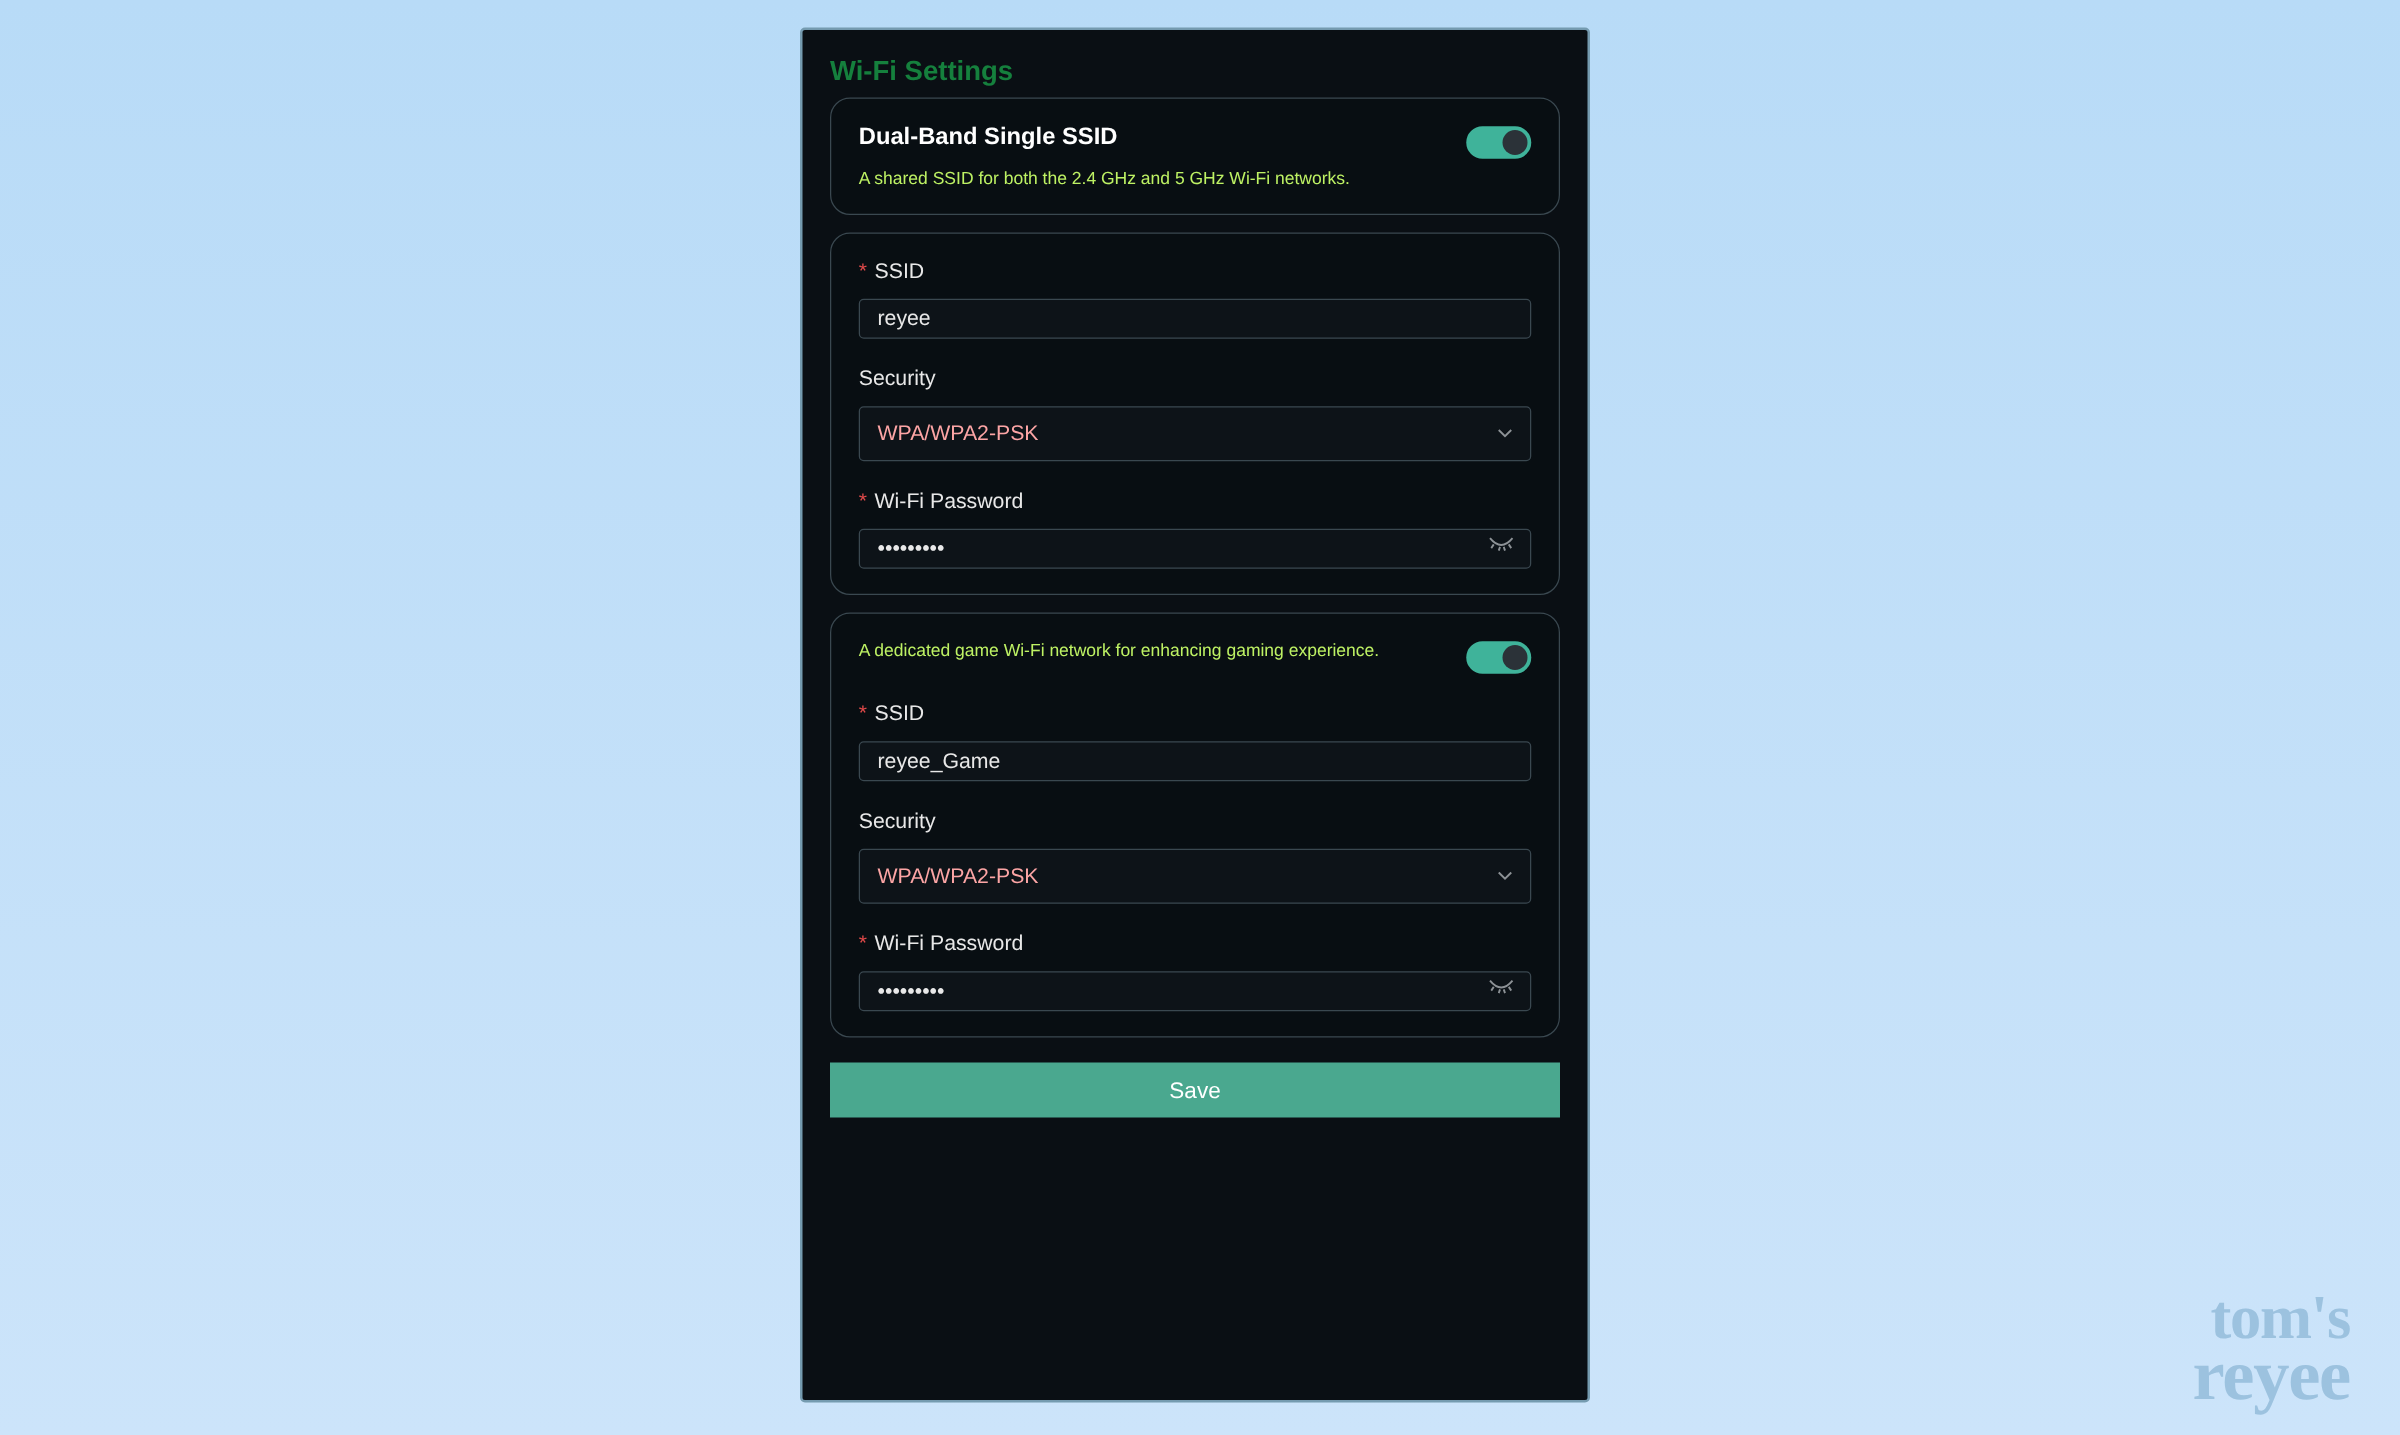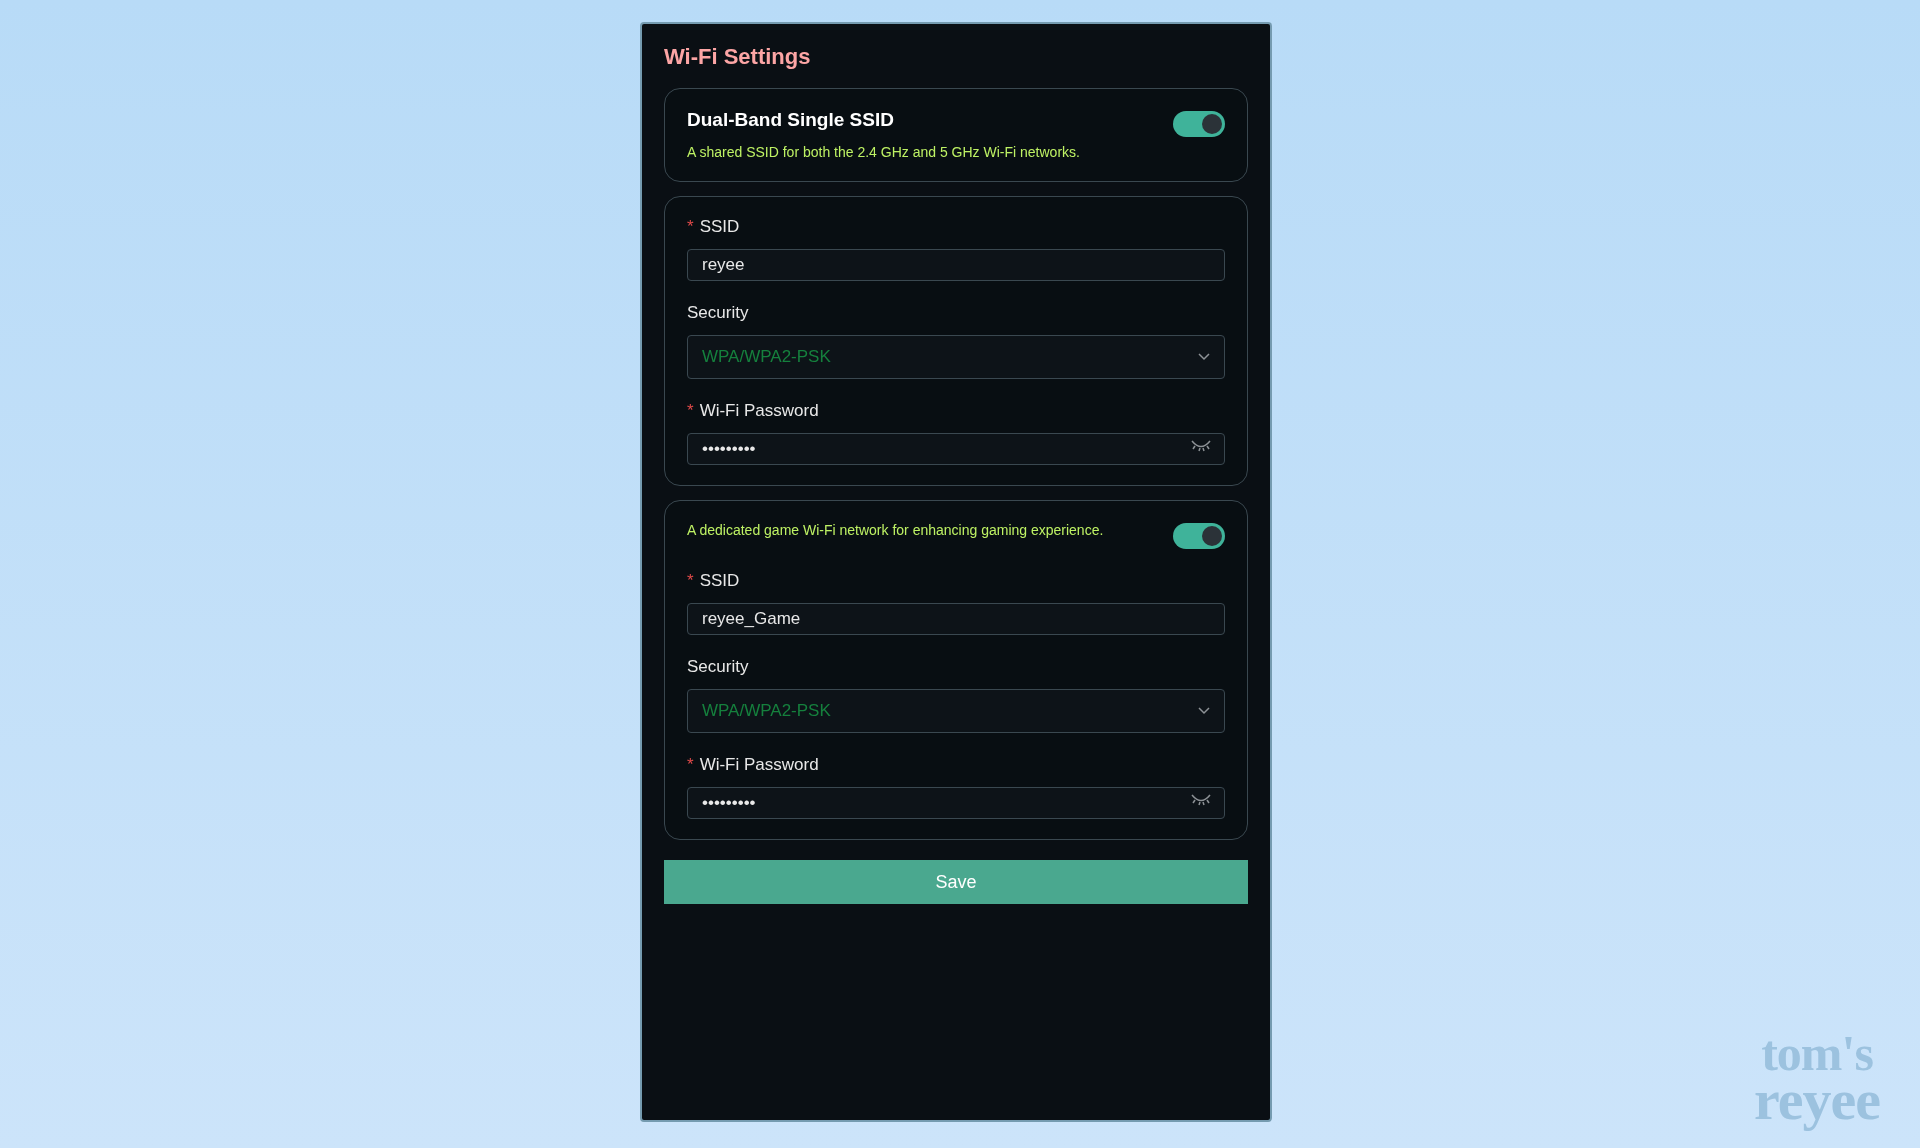--- a/index.html
+++ b/index.html
@@ -16,24 +16,24 @@
     left: 640px;
     top: 22px;
     width: 632px;
     height: 1100px;
     background: #0a0f14;
     border: 2px solid #759bb0;
     border-radius: 4px;
     padding: 20px 22px 22px 22px;
   }
   .panel-title {
-    color: #fca5a5;
+    color: #15803d;
     font-size: 22px;
     font-weight: 700;
-    margin-bottom: 18px;
+    margin-bottom: 8px;
   }
   .card {
     border: 1px solid #3a4850;
     border-radius: 16px;
     padding: 20px 22px;
     margin-bottom: 14px;
     background: rgba(8,12,16,0.3);
   }
   .card-header {
     display: flex;
@@ -100,21 +100,21 @@
     font-size: 17px;
     outline: none;
   }
   .select {
     width: 100%;
     height: 44px;
     background: #0d1318;
     border: 1px solid #3a4850;
     border-radius: 4px;
     padding: 0 14px;
-    color: #15803d;
+    color: #fca5a5;
     font-size: 17px;
     display: flex;
     align-items: center;
     justify-content: space-between;
     cursor: pointer;
   }
   .chev {
     width: 12px;
     height: 12px;
     display: flex;
@@ -143,21 +143,21 @@
     margin-top: 6px;
   }
   .watermark {
     position: absolute;
     right: 40px;
     bottom: 24px;
     color: #9cc2df;
     font-family: Georgia, "Times New Roman", serif;
     font-weight: 700;
     line-height: 0.85;
-    text-align: center;
+    text-align: right;
     user-select: none;
   }
   .watermark .l1 { font-size: 50px; letter-spacing: -1px; }
   .watermark .l2 { font-size: 58px; letter-spacing: -1px; }
 </style>
 </head>
 <body>
 
 <div class="panel">
   <div class="panel-title">Wi-Fi Settings</div>

